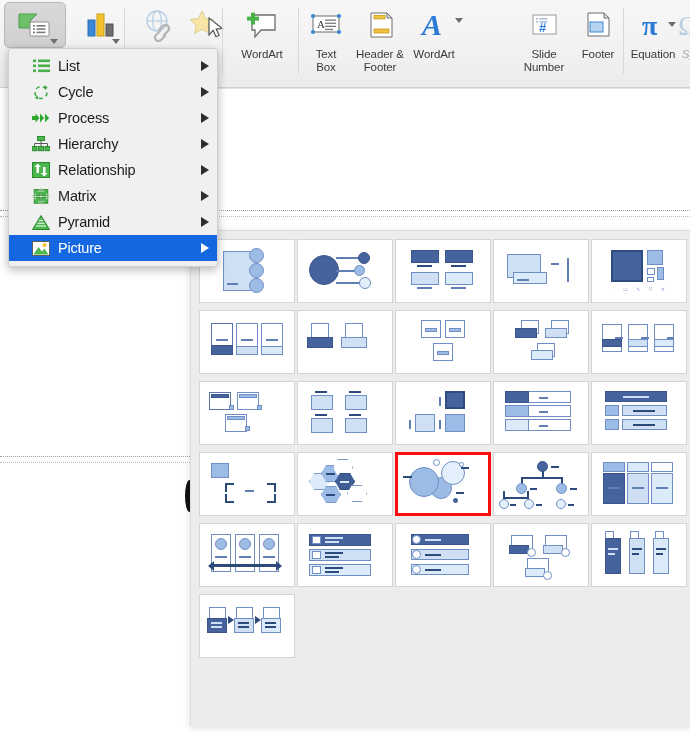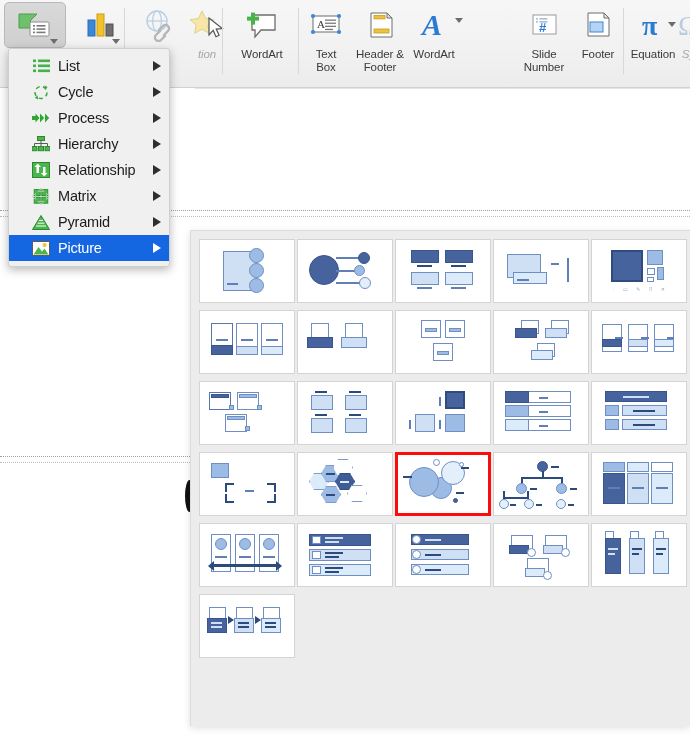--- a/index.html
+++ b/index.html
@@ -52,21 +52,21 @@
   }
   .guide-h2 { position:absolute; left:0; width:690px; height:0; border-top:1px dotted #b9bec4; }
   .slide-edge {
     position:absolute; left:185px; top:392px; width:9px; height:32px;
     background:#111; border-radius:50%/50%;
   }
   .canvas-top-line { position:absolute; left:195px; top:0; width:495px; height:1px; background:#e4e4e4; }
 
   
   .menu {
-    position:absolute; left:8px; top:48px; width:162px;
+    position:absolute; left:8px; top:48px; width:210px;
     background:#f0f0f0;
     border:1px solid #cfcfcf;
     border-radius:3px;
     box-shadow: 0 3px 10px rgba(0,0,0,0.28);
     padding:4px 0 5px 0;
     z-index:40;
   }
   .mi {
     position:relative; height:26px; display:flex; align-items:center;
     padding-left:22px; padding-right:8px;

